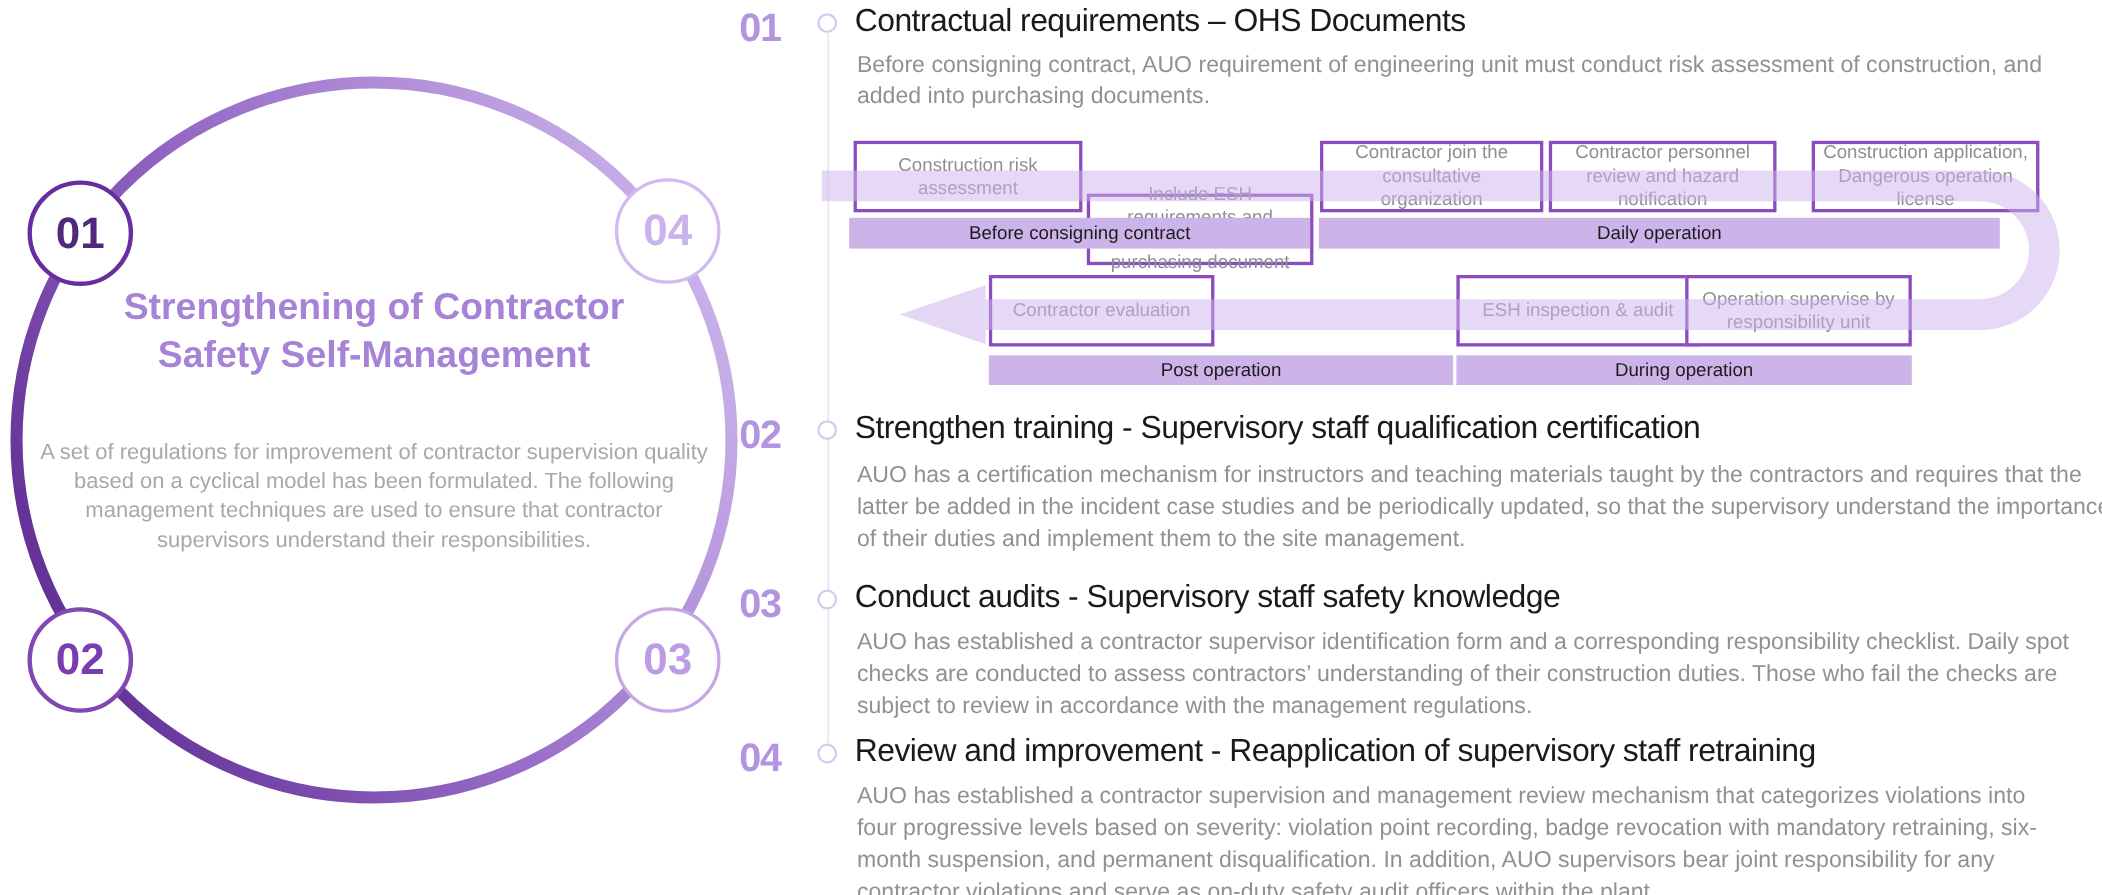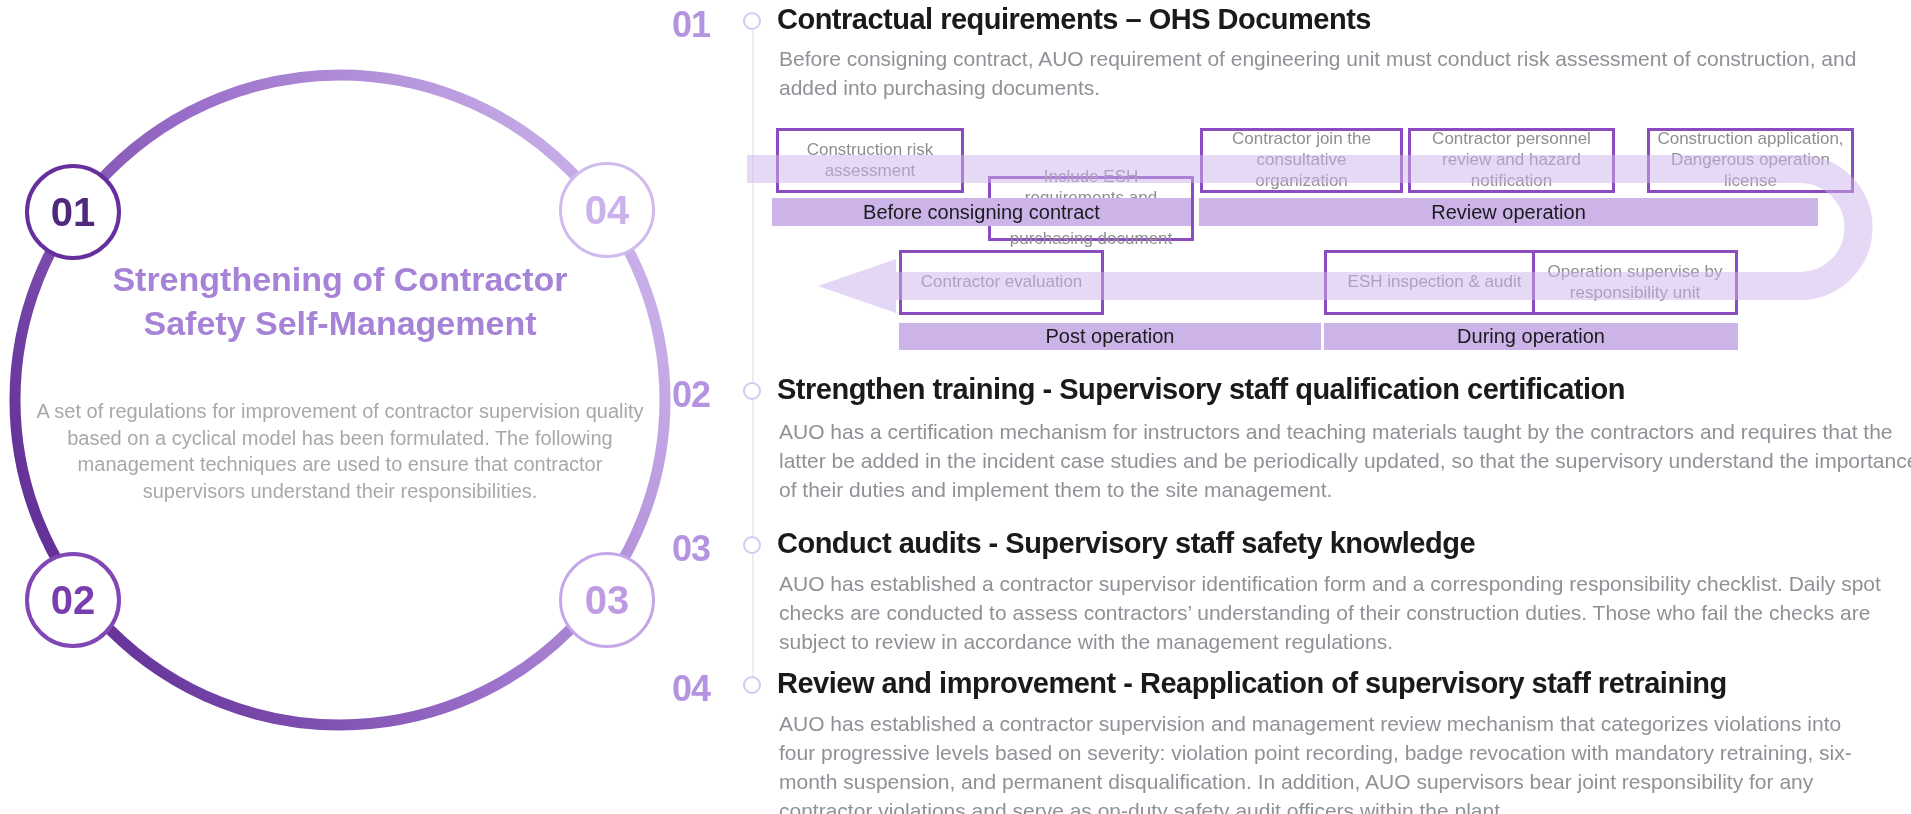--- a/index.html
+++ b/index.html
@@ -34,40 +34,40 @@
   .timeline{left:752px;top:30px;width:2px;height:656px;background:#efeaf6;z-index:0;}
   .sec-num{
     position:absolute;left:672px;width:58px;text-align:left;
     color:#b494e0;font-weight:bold;font-size:36px;letter-spacing:-1px;z-index:1;
   }
   .sec-marker{
     position:absolute;left:743px;width:18px;height:18px;border-radius:50%;
     background:#ffffff;border:2px solid #d8c7f0;box-sizing:border-box;z-index:1;
   }
   .sec-title{
-    position:absolute;left:777px;color:#1a1a1c;font-weight:bold;
+    position:absolute;left:777px;color:#1a1a1c;font-weight:normal;
     font-size:29px;letter-spacing:-0.5px;white-space:nowrap;z-index:1;
   }
   .sec-body{
     position:absolute;left:779px;width:1122px;color:#8f9196;
     font-size:21px;line-height:1.38;z-index:1;
   }
 
   
   #flow{left:740px;top:125px;width:1155px;height:232px;}
   .step{
     position:absolute;box-sizing:border-box;height:65px;
     background:#ffffff;border:3px solid #8a4cbe;
     display:flex;align-items:center;justify-content:center;text-align:center;
     color:#8e8e92;font-size:17px;line-height:1.22;padding:2px 6px;z-index:2;
   }
   .stage{
     position:absolute;box-sizing:border-box;height:28px;background:#ccb3e8;
     display:flex;align-items:center;justify-content:center;
-    color:#1b1b1d;font-size:20px;z-index:2;
+    color:#1b1b1d;font-size:17px;z-index:2;
   }
   #arrow-svg{left:0;top:0;z-index:4;pointer-events:none;}
 </style>
 </head>
 <body>
 
 <svg id="ring-svg" class="abs" width="664" height="664">
   <defs>
     <linearGradient id="ringGrad" x1="0%" y1="75%" x2="100%" y2="25%">
       <stop offset="0%" stop-color="#5e2b92"></stop>
@@ -88,28 +88,28 @@
 
 <div class="abs timeline"></div>
 
 <div class="sec-num" style="top:4px;">01</div>
 <div class="sec-marker" style="top:12px;"></div>
 <div class="sec-title" style="top:3px;">Contractual requirements – OHS Documents</div>
 <div class="sec-body" style="top:45px;width:1135px;">Before consigning contract, AUO requirement of engineering unit must conduct risk assessment of construction, and added into purchasing documents.</div>
 
 <div id="flow" class="abs">
 
-  <div class="step" style="left:36px;top:3px;width:188px;">Construction risk assessment</div>
+  <div class="step" style="left:36px;top:3px;width:208px;">Construction risk assessment</div>
   <div class="step" style="left:248px;top:3px;width:206px;margin-top:48px;">Include ESH requirements and hazard notices in purchasing document</div>
   <div class="step" style="left:460px;top:3px;width:203px;">Contractor join the consultative organization</div>
   <div class="step" style="left:668px;top:3px;width:207px;">Contractor personnel review and hazard notification</div>
   <div class="step" style="left:879px;top:3px;width:207px;margin-left:28px;">Construction application, Dangerous operation license</div>
 
   <div class="stage" style="left:32px;top:73px;width:419px;">Before consigning contract</div>
-  <div class="stage" style="left:459px;top:73px;width:619px;">Review operation</div>
+  <div class="stage" style="left:459px;top:73px;width:619px;">Daily operation</div>
 
   <div class="step" style="left:159px;top:125px;width:205px;">Contractor evaluation</div>
   <div class="step" style="left:584px;top:125px;width:221px;">ESH inspection &amp; audit</div>
   <div class="step" style="left:792px;top:125px;width:206px;">Operation supervise by responsibility unit</div>
 
   <div class="stage" style="left:159px;top:198px;width:422px;height:27px;">Post operation</div>
   <div class="stage" style="left:584px;top:198px;width:414px;height:27px;">During operation</div>
 
   <svg id="arrow-svg" class="abs" width="1155" height="232">
     <path d="M 7 44 H 1060 A 58.5 58.5 0 0 1 1060 161 H 156" fill="none" stroke="rgba(206,180,236,0.5)" stroke-width="28"></path>

